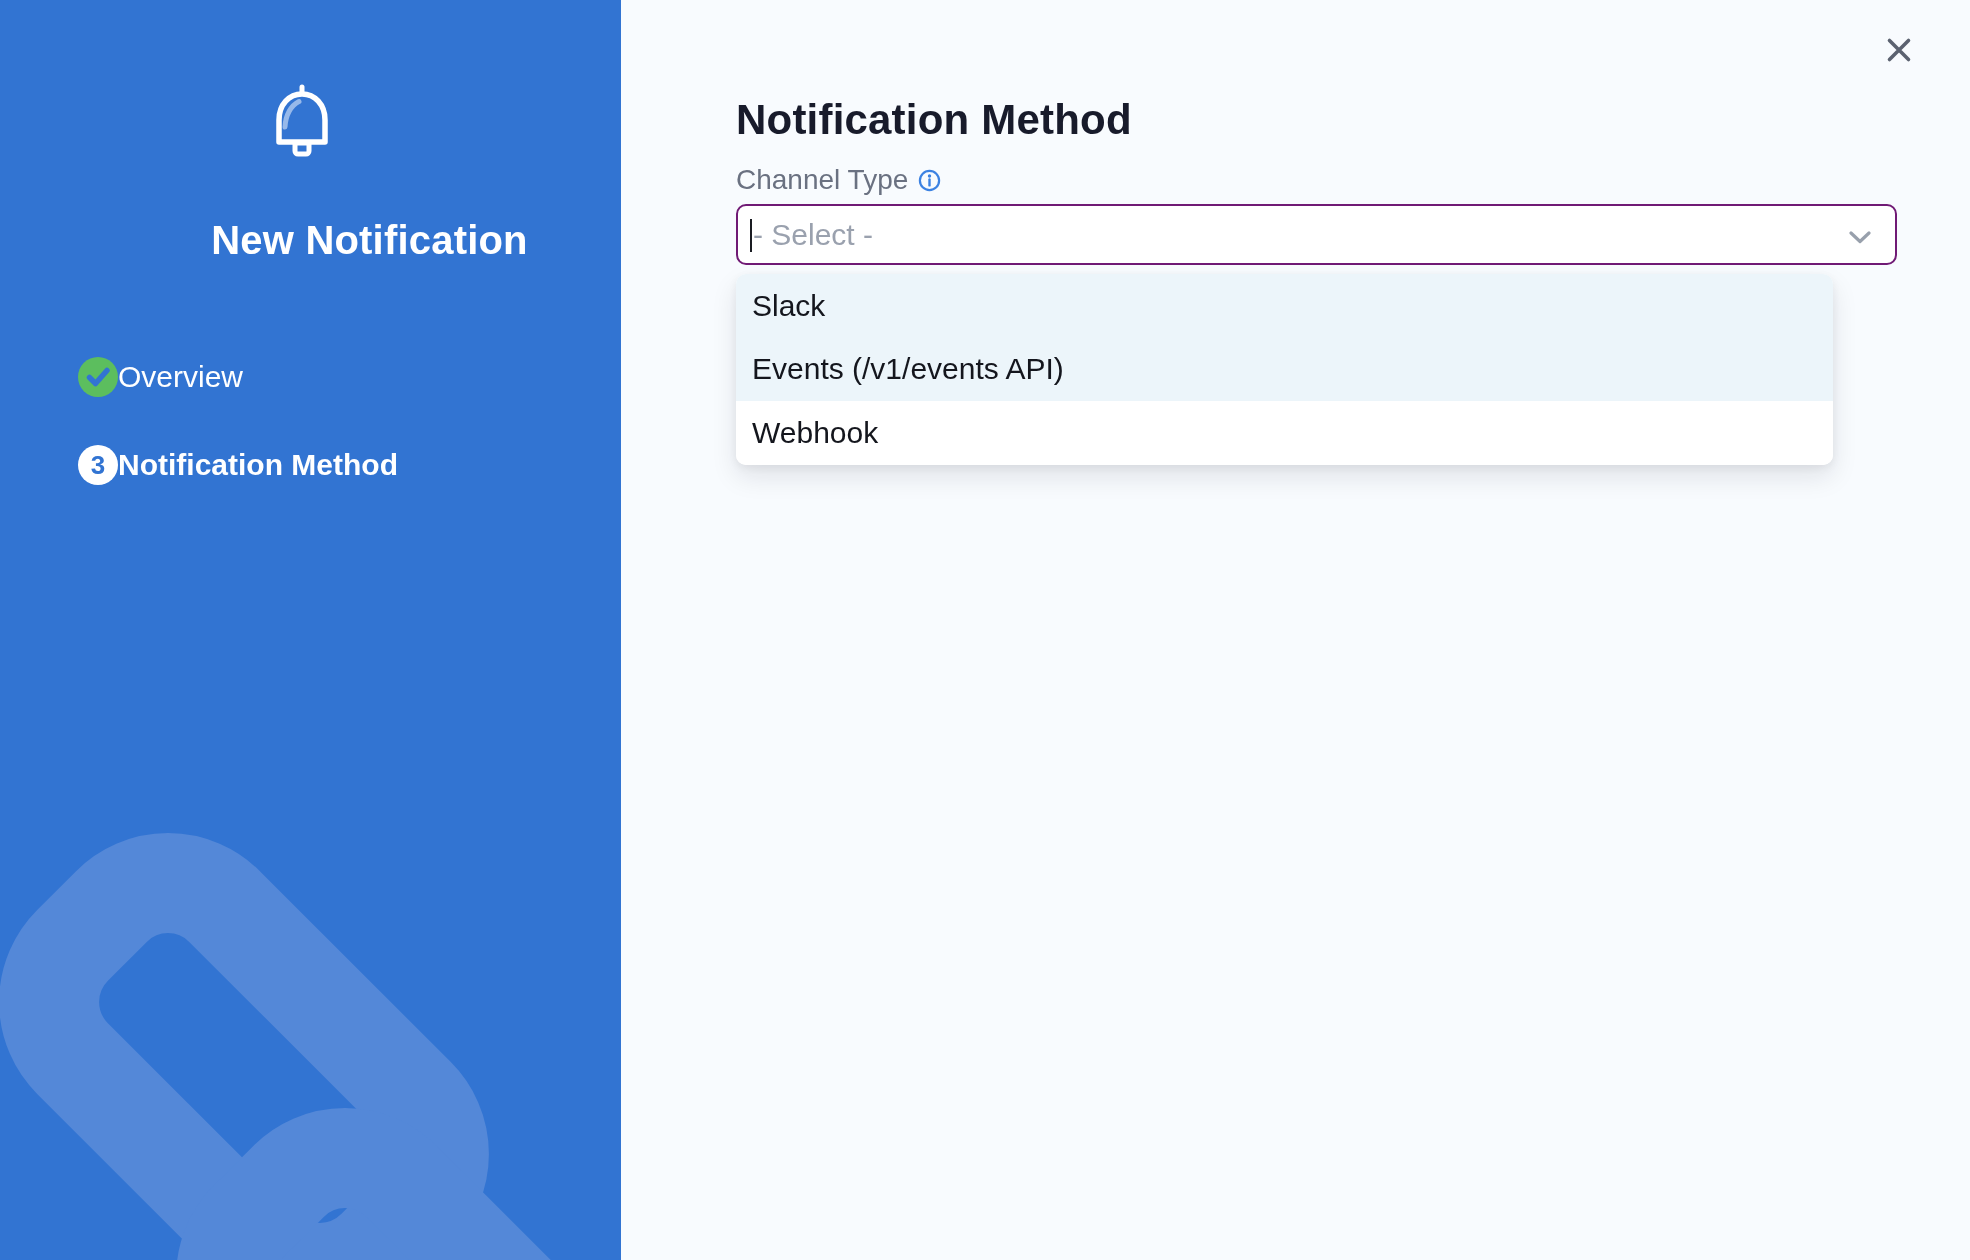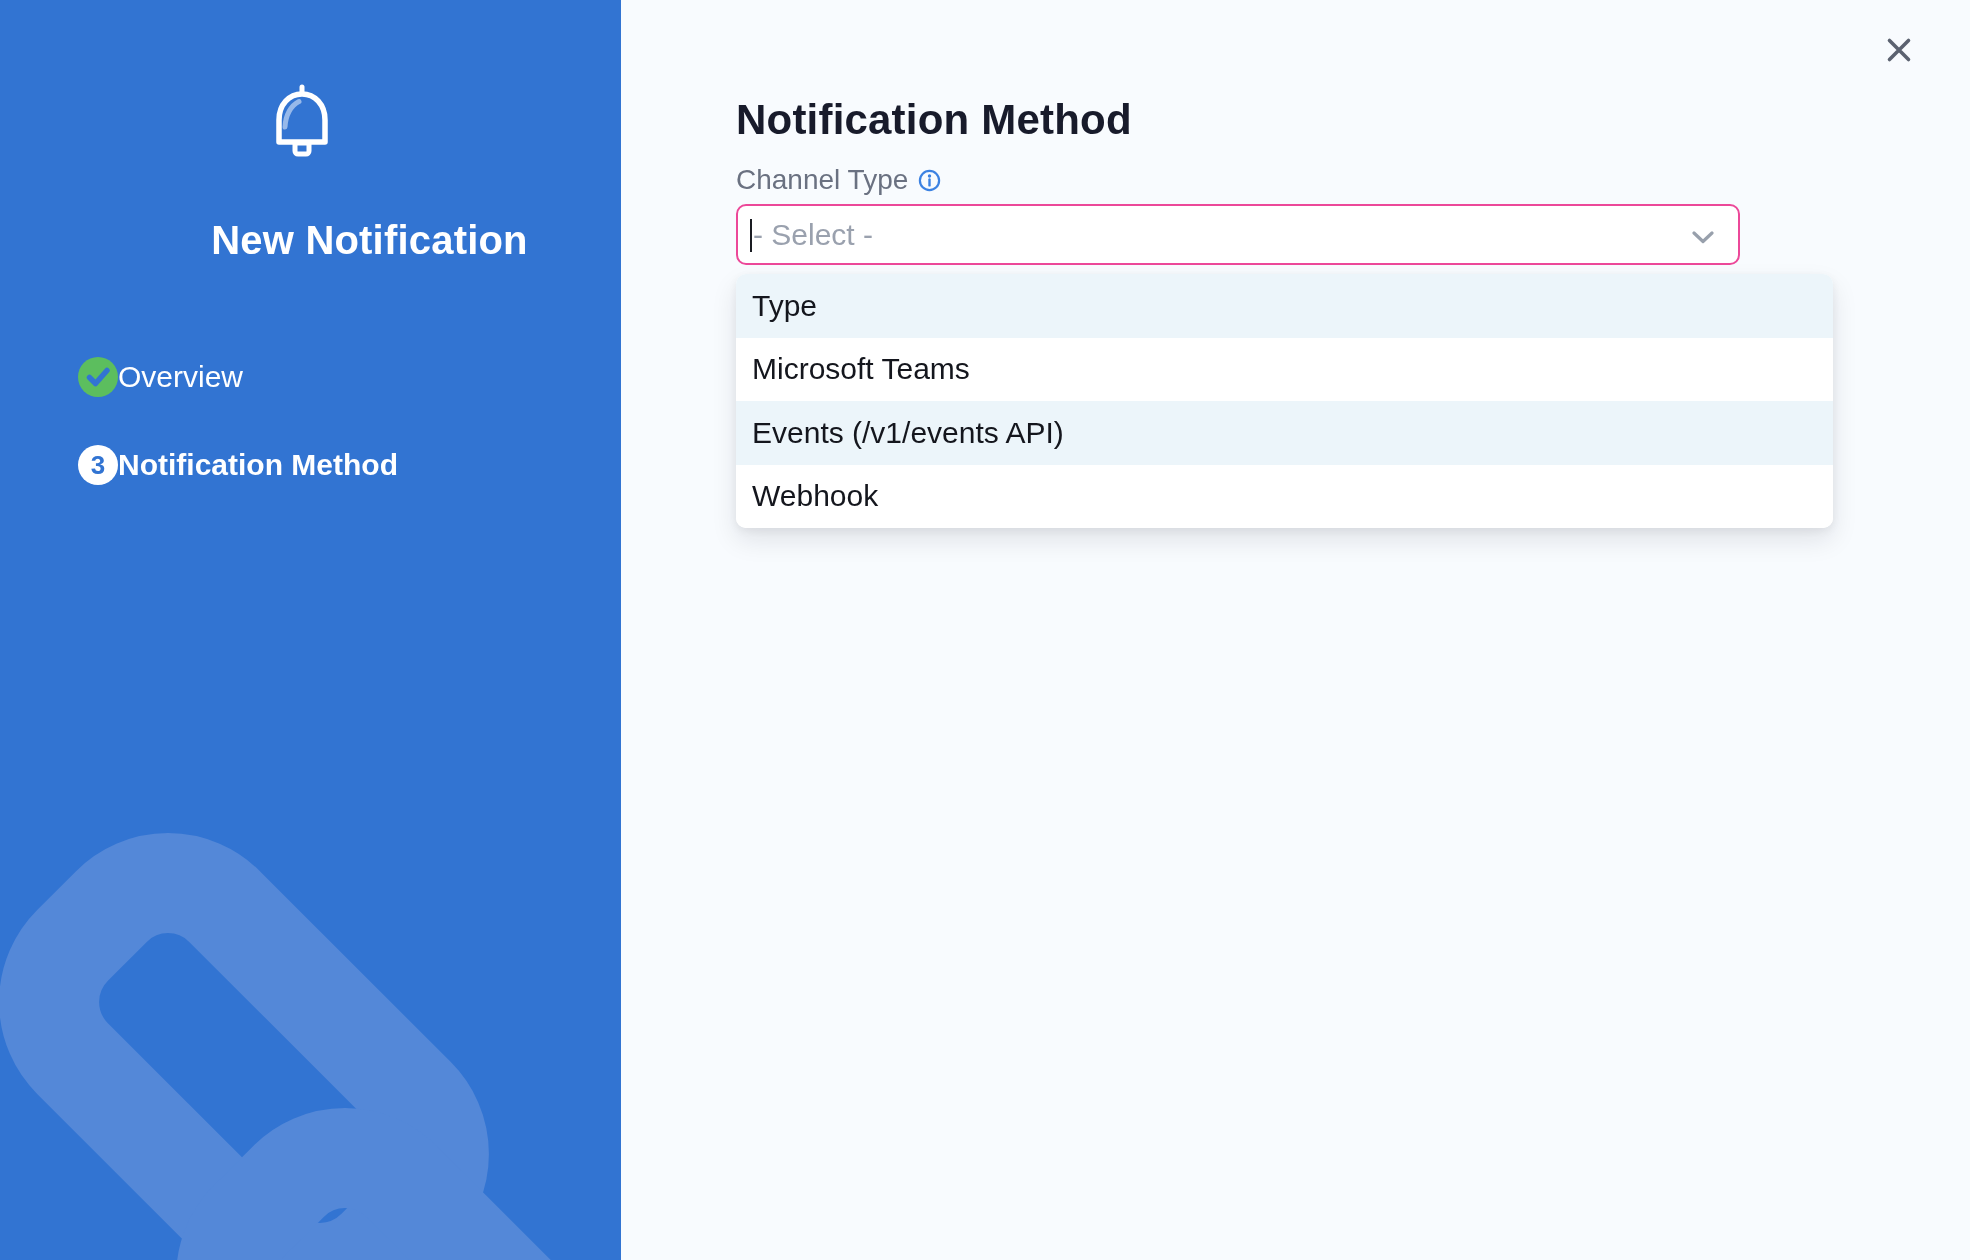--- a/index.html
+++ b/index.html
@@ -44,23 +44,23 @@
     font-size:42px;font-weight:600;color:#181B2B;letter-spacing:0.2px;
   }
   .field-label-row{
     position:absolute;left:115px;top:164px;
     display:flex;align-items:center;gap:10px;justify-content:center;
   }
   .field-label{font-size:28px;color:#6A7181;}
   .info-wrap{width:23px;height:23px;display:flex;cursor:pointer;}
   
   .select-box{
-    position:absolute;left:115px;top:204px;width:1004px;height:61px;
+    position:absolute;left:115px;top:204px;width:1161px;height:61px;
     box-sizing:border-box;background:#ffffff;
-    border:2px solid #ec4899;border-radius:10px;
+    border:2px solid #701a75;border-radius:10px;
   }
   .select-input{
     position:absolute;left:0;top:0;width:100%;height:100%;
     box-sizing:border-box;border:none;background:transparent;outline:none;
     padding:0 60px 0 15px;font-family:"Liberation Sans",sans-serif;
     font-size:30px;color:#14161D;border-radius:10px;
   }
   .select-input::placeholder{color:#9AA1AE;opacity:1;}
   .caret{
     position:absolute;left:12px;top:13px;width:2px;height:33px;
@@ -151,20 +151,19 @@
       <input class="select-input" type="text" value="" placeholder="- Select -" style="">
       <div class="caret"></div>
       <span class="chevron-wrap">
         <svg width="22" height="13" viewBox="0 0 22 13">
           <path d="M2 2 L11 10.5 L20 2" fill="none" stroke="#98A0AC" stroke-width="3.2" stroke-linecap="round" stroke-linejoin="round"></path>
         </svg>
       </span>
     </div>
 
     <div class="dropdown">
-      <div class="option hl">Type</div>
-      <div class="option">Microsoft Teams</div>
+      <div class="option hl">Slack</div>
       <div class="option hl">Events (/v1/events API)</div>
       <div class="option">Webhook</div>
     </div>
 
   </section>
 </div>
 
 </body></html>

